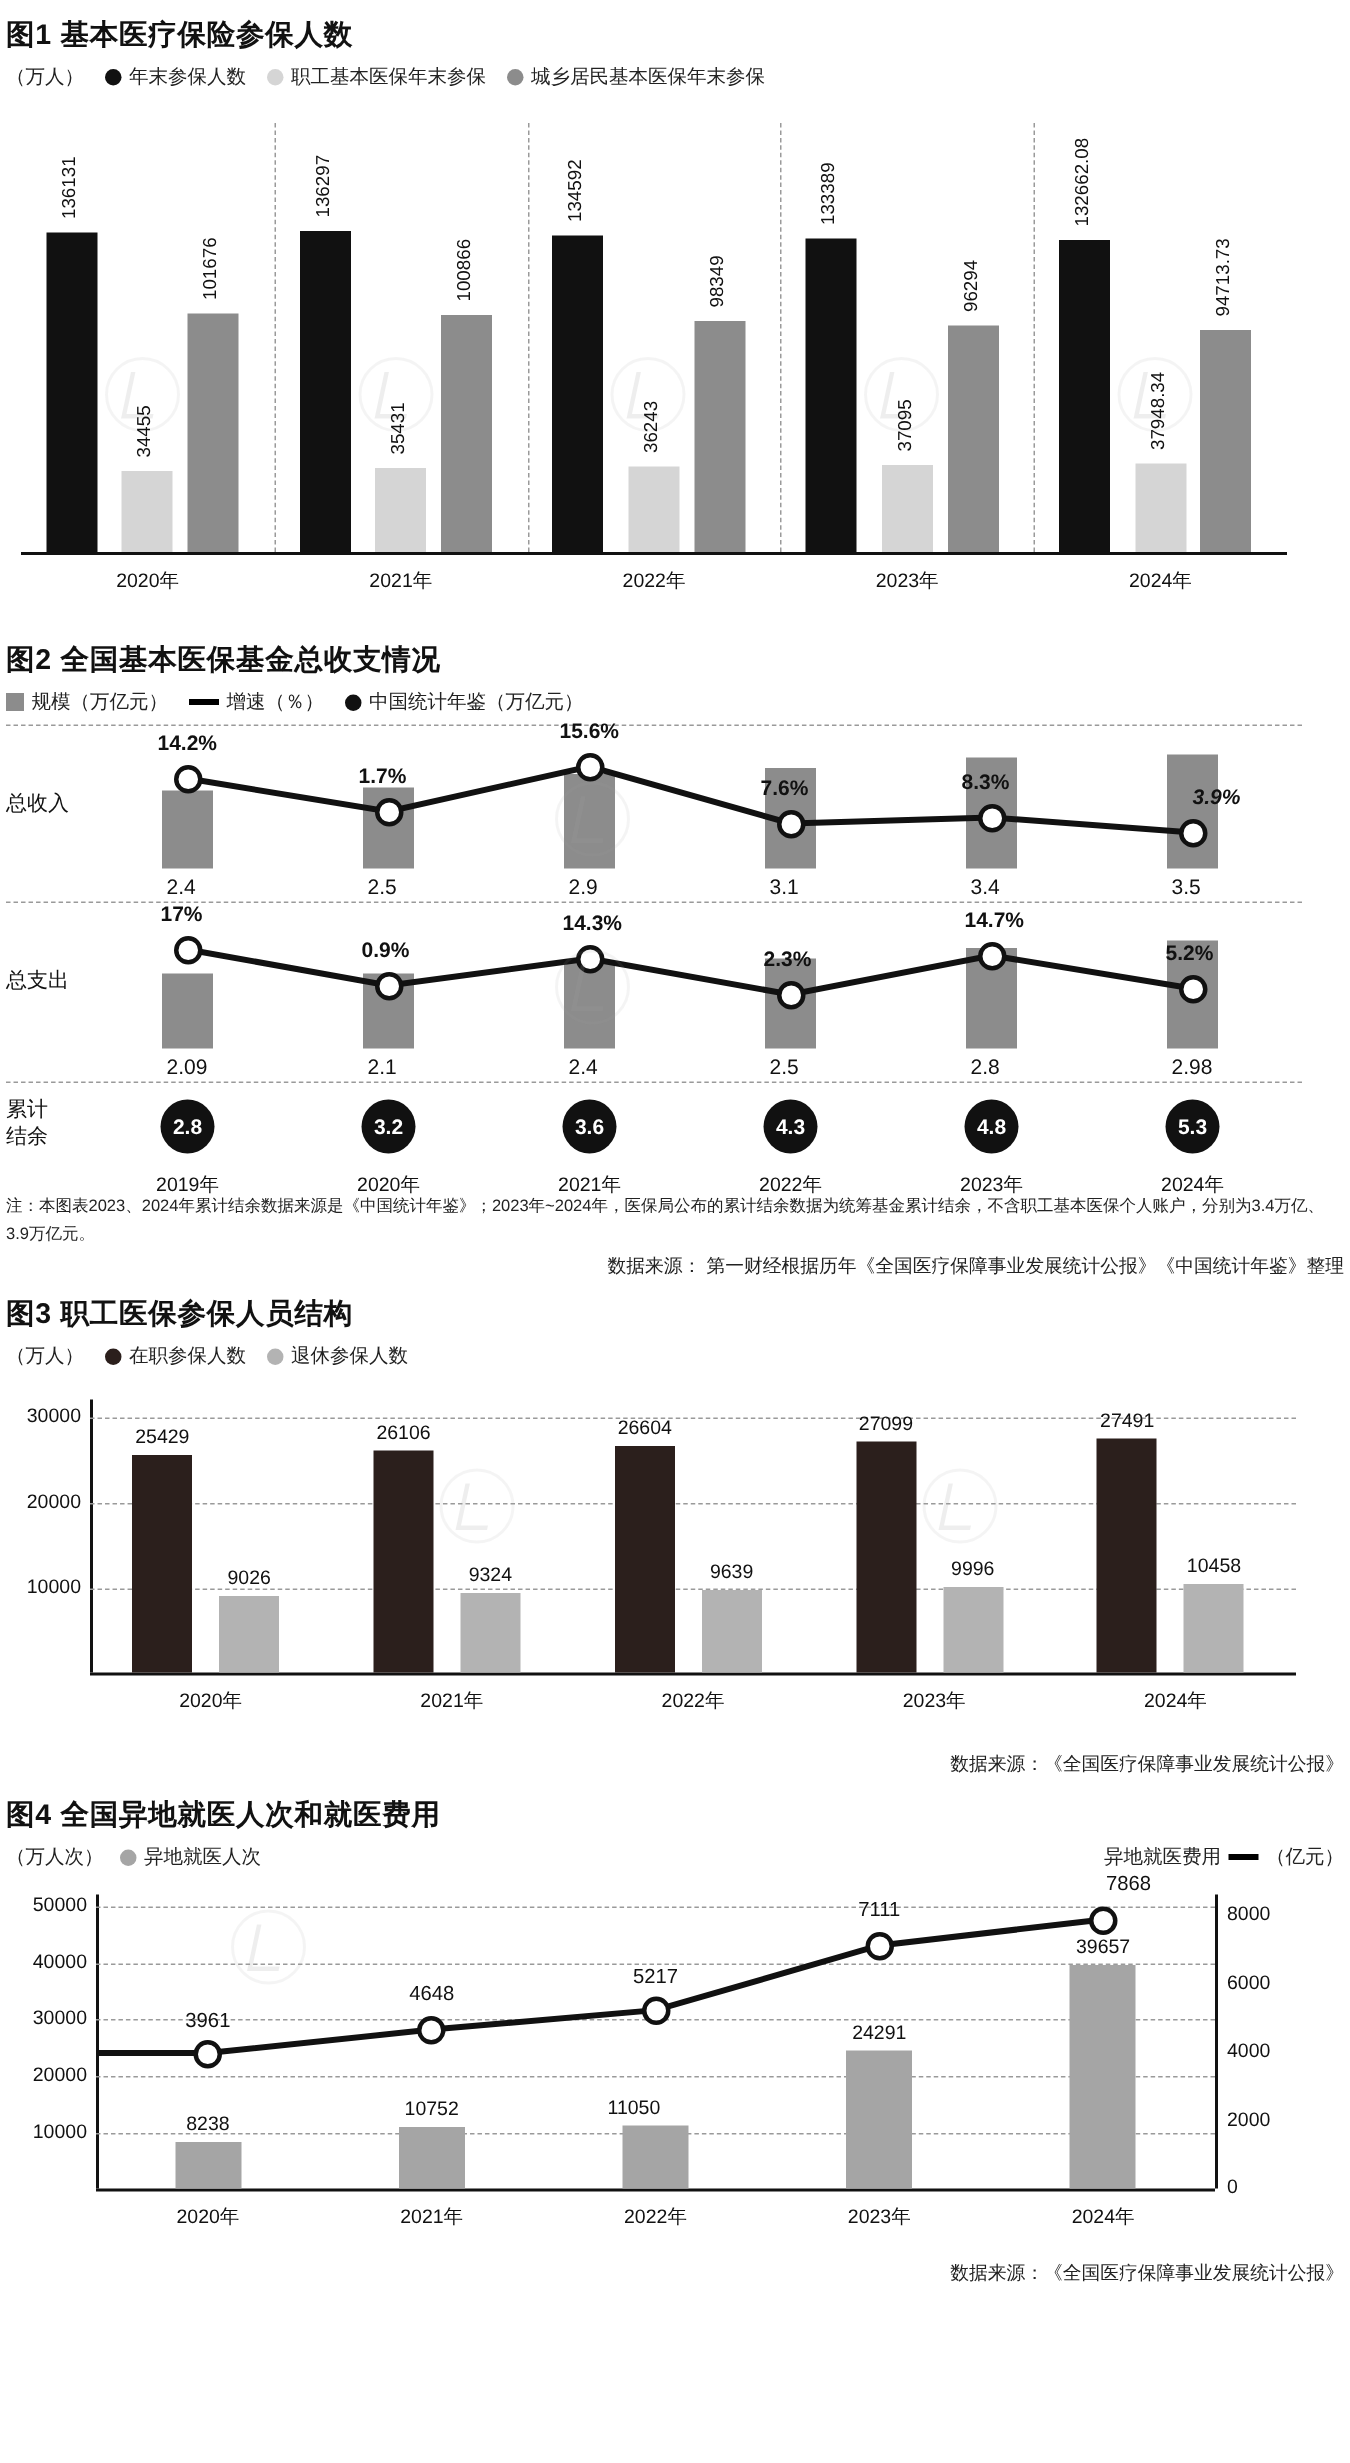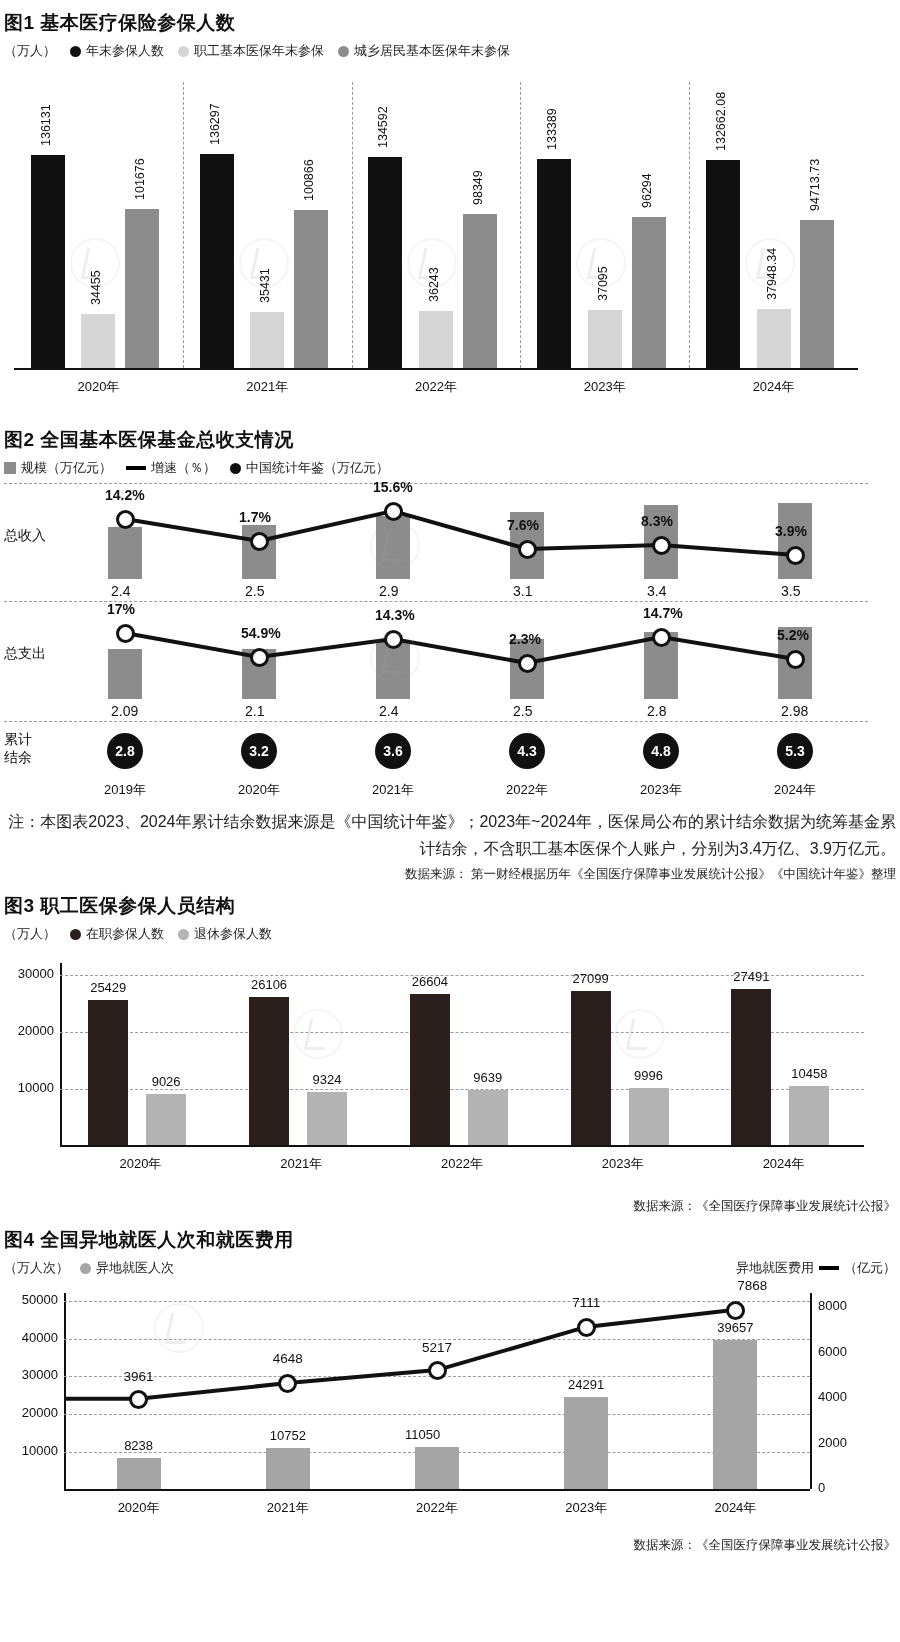--- a/index.html
+++ b/index.html
@@ -13,21 +13,21 @@
   .page{width:900px;min-height:1642px;position:relative;padding:0;box-sizing:border-box;}
   .section{position:relative;padding:0 4px;box-sizing:border-box;}
   .fig-title{font-size:19px;font-weight:bold;letter-spacing:.5px;margin:0 0 6px 0;}
   .legend{display:flex;align-items:center;gap:14px;font-size:13px;color:#222;flex-wrap:wrap;}
   .legend .unit{font-size:13px;color:#222;}
   .lg{display:inline-flex;align-items:center;gap:5px;white-space:nowrap;}
   .dot{width:11px;height:11px;border-radius:50%;display:inline-block;}
   .sq{width:12px;height:12px;display:inline-block;}
   .ln{width:20px;height:4px;display:inline-block;background:#000;}
   .src{font-size:12.5px;color:#222;text-align:right;margin-top:4px;}
-  .note{font-size:16px;color:#222;line-height:1.7;margin-top:15px;text-align:right;}
+  .note{font-size:11px;color:#222;line-height:1.7;margin-top:2px;}
 
   
   .plot{position:relative;box-sizing:border-box;}
   .axis-line{position:absolute;background:#111;}
   .vdash{position:absolute;border-left:1px dashed #9a9a9a;}
   .hdash{position:absolute;border-top:1px dashed #9a9a9a;}
   .bar{position:absolute;bottom:0;}
   .barlabel{position:absolute;font-size:12.5px;color:#111;white-space:nowrap;}
   .vlabel{writing-mode:vertical-rl;transform:rotate(180deg);font-size:12.5px;}
   .xlabel{position:absolute;font-size:13px;text-align:center;}
@@ -155,21 +155,21 @@
         <div class="pctlabel" style="left:101px;top:4px;">14.2%</div>
         <div class="marker" style="left:245.5px;top:48.5px;"></div>
         <div class="pctlabel" style="left:235px;top:26px;">1.7%</div>
         <div class="marker" style="left:379.5px;top:18.5px;"></div>
         <div class="pctlabel" style="left:369px;top:-4px;">15.6%</div>
         <div class="marker" style="left:513.5px;top:56.5px;"></div>
         <div class="pctlabel" style="left:503px;top:34px;">7.6%</div>
         <div class="marker" style="left:647.5px;top:52.5px;"></div>
         <div class="pctlabel" style="left:637px;top:30px;">8.3%</div>
         <div class="marker" style="left:781.5px;top:62.5px;"></div>
-        <div class="pctlabel" style="left:771px;top:40px;">3.9%</div>
+        <div class="pctlabel" style="left:791px;top:40px;font-style:italic;">3.9%</div>
         <div class="wm" style="left:366px;top:38px;"></div>
         <div class="hdash" style="left:0;top:118px;width:864px;"></div>
         <div class="rowlabel" style="left:0px;top:162px;">总支出</div>
         <div style="position:absolute;left:104px;top:166px;width:34px;height:50px;background:#8c8c8c;"></div>
         <div class="vallabel" style="left:107px;top:220px;">2.09</div>
         <div style="position:absolute;left:238px;top:166px;width:34px;height:50px;background:#8c8c8c;"></div>
         <div class="vallabel" style="left:241px;top:220px;">2.1</div>
         <div style="position:absolute;left:372px;top:158px;width:34px;height:58px;background:#8c8c8c;"></div>
         <div class="vallabel" style="left:375px;top:220px;">2.4</div>
         <div style="position:absolute;left:506px;top:156px;width:34px;height:60px;background:#8c8c8c;"></div>
@@ -177,21 +177,21 @@
         <div style="position:absolute;left:640px;top:149px;width:34px;height:67px;background:#8c8c8c;"></div>
         <div class="vallabel" style="left:643px;top:220px;">2.8</div>
         <div style="position:absolute;left:774px;top:144px;width:34px;height:72px;background:#8c8c8c;"></div>
         <div class="vallabel" style="left:777px;top:220px;">2.98</div>
         <svg style="position:absolute;left:0;top:0;width:864px;height:300px;overflow:visible;">
           <path d="M 121 150 L 255 174 L 389 156 L 523 180 L 657 154 L 791 176" stroke="#111" stroke-width="4" fill="none"></path>
         </svg>
         <div class="marker" style="left:111.5px;top:140.5px;"></div>
         <div class="pctlabel" style="left:103px;top:118px;">17%</div>
         <div class="marker" style="left:245.5px;top:164.5px;"></div>
-        <div class="pctlabel" style="left:237px;top:142px;">54.9%</div>
+        <div class="pctlabel" style="left:237px;top:142px;">0.9%</div>
         <div class="marker" style="left:379.5px;top:146.5px;"></div>
         <div class="pctlabel" style="left:371px;top:124px;">14.3%</div>
         <div class="marker" style="left:513.5px;top:170.5px;"></div>
         <div class="pctlabel" style="left:505px;top:148px;">2.3%</div>
         <div class="marker" style="left:647.5px;top:144.5px;"></div>
         <div class="pctlabel" style="left:639px;top:122px;">14.7%</div>
         <div class="marker" style="left:781.5px;top:166.5px;"></div>
         <div class="pctlabel" style="left:773px;top:144px;">5.2%</div>
         <div class="wm" style="left:366px;top:150px;"></div>
         <div class="hdash" style="left:0;top:238px;width:864px;"></div>

